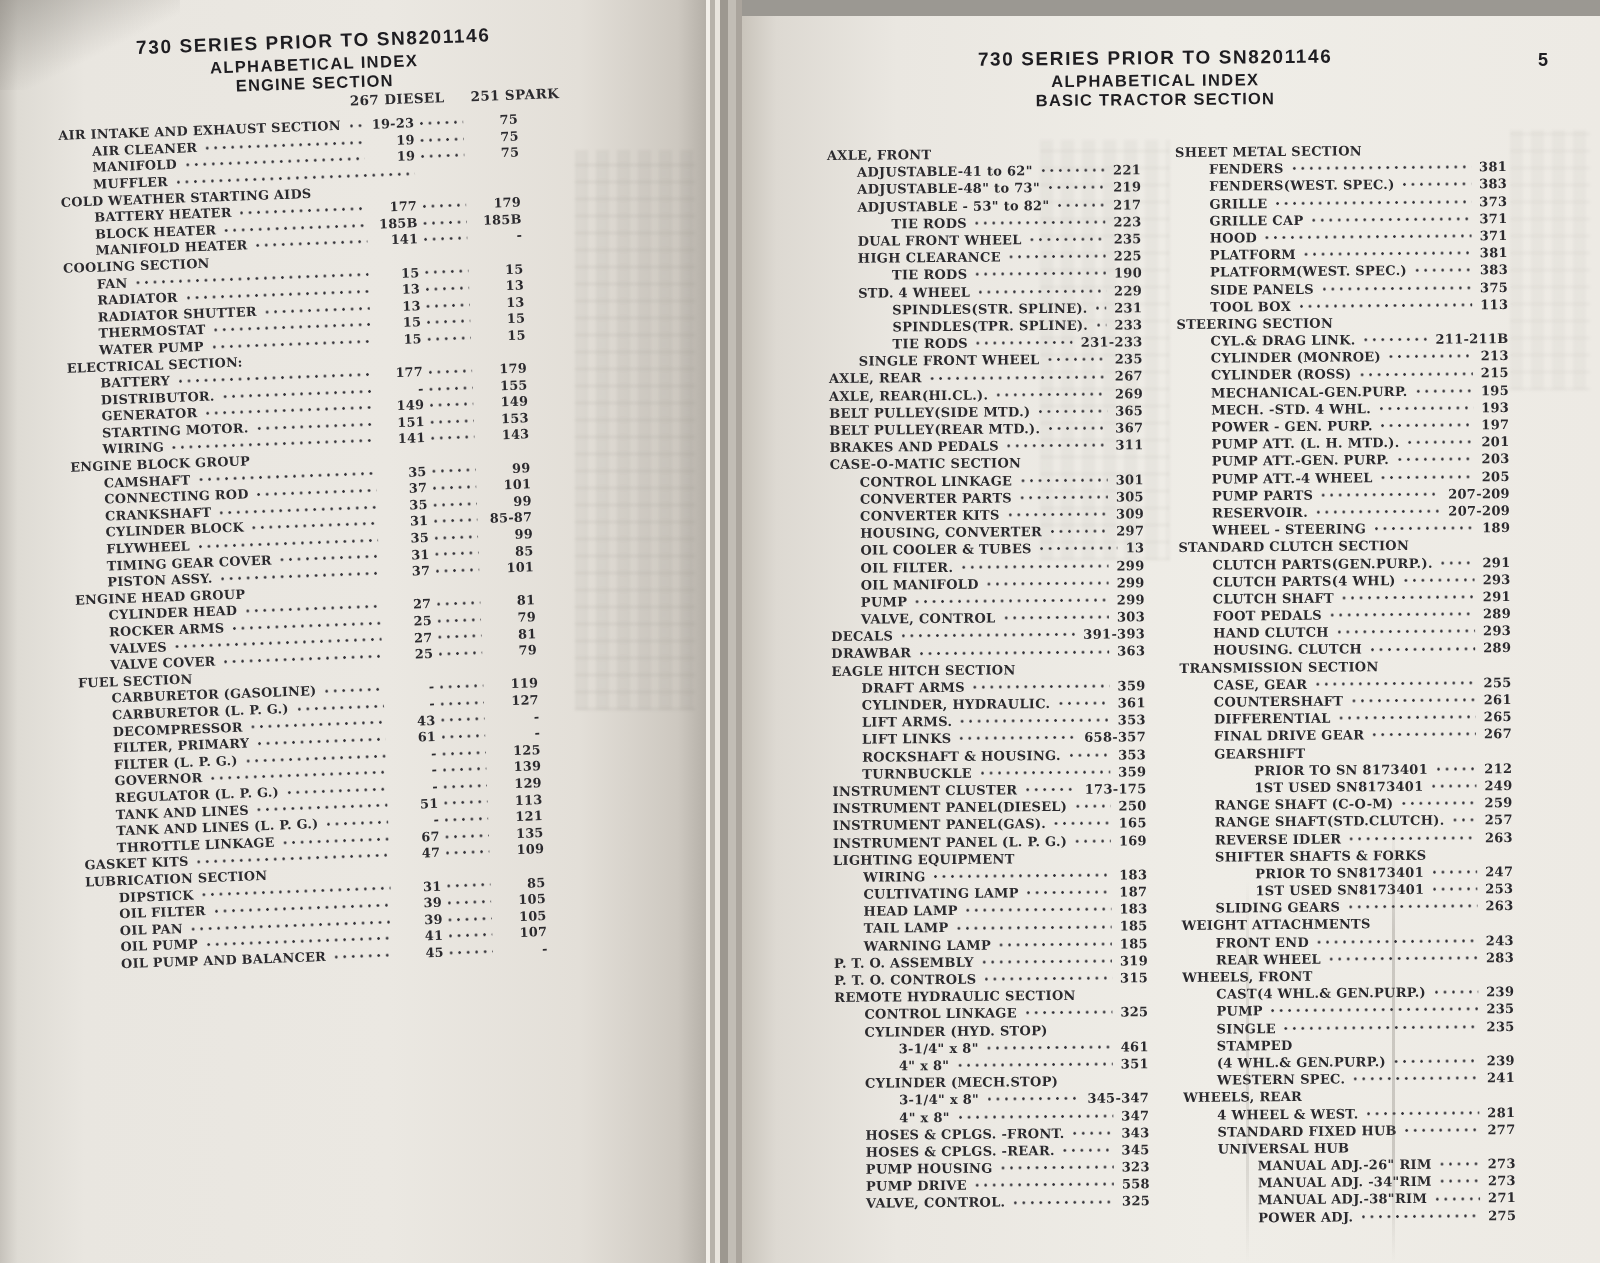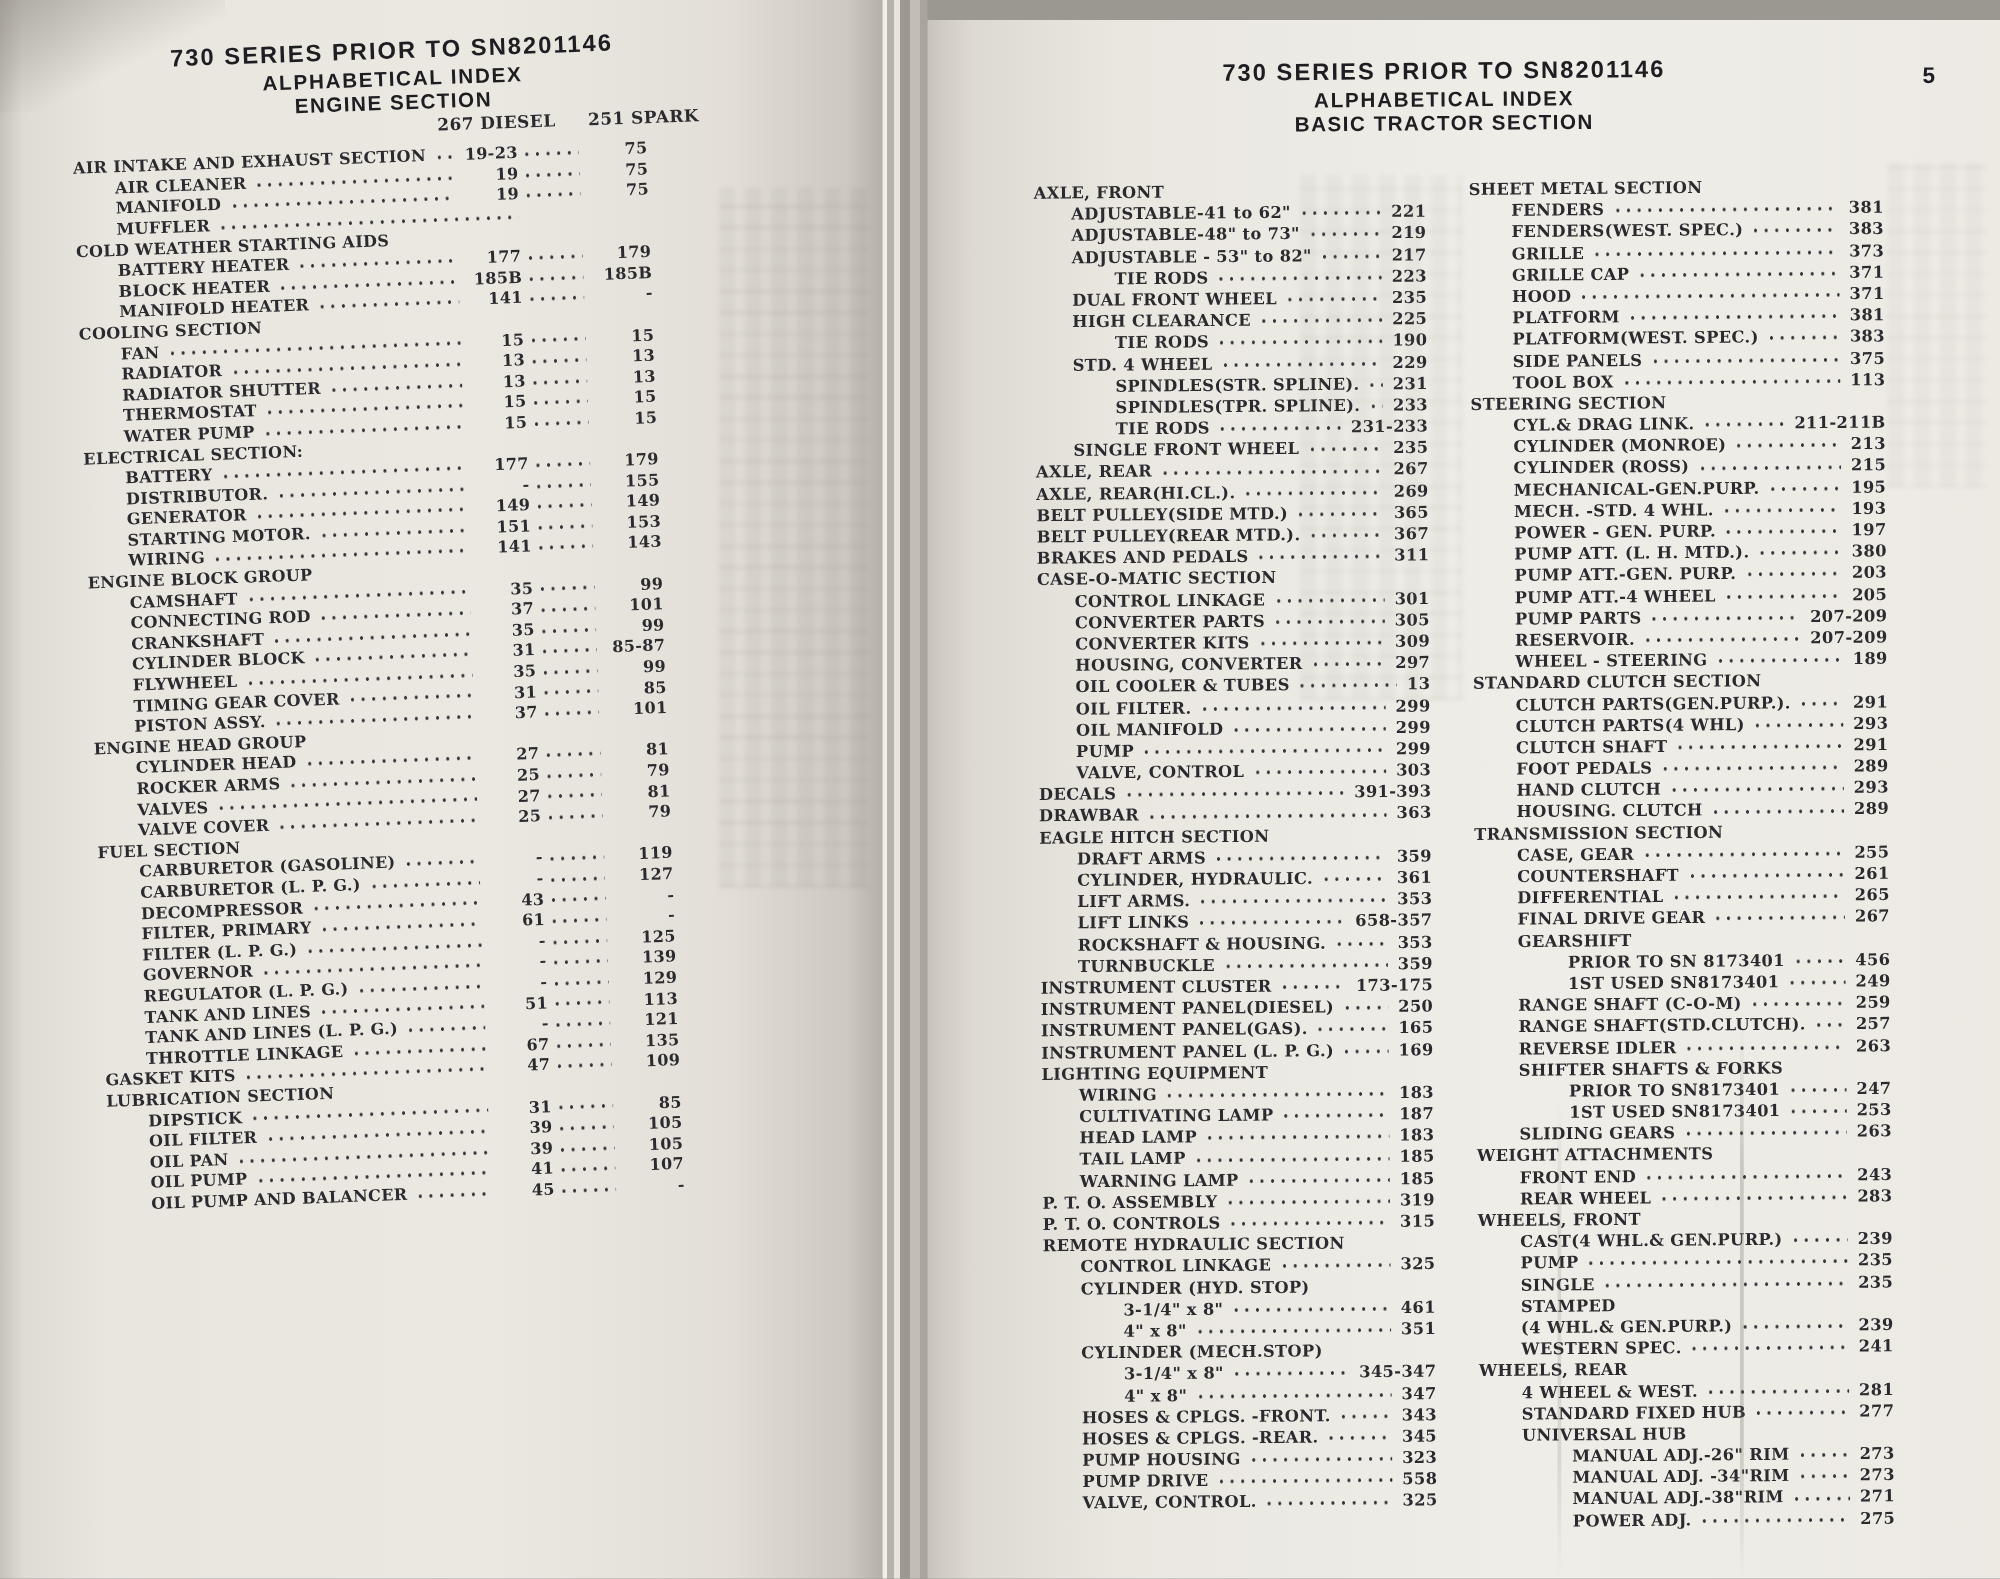--- a/index.html
+++ b/index.html
@@ -832,21 +832,21 @@
             <span class="vp">193</span>
           </div>
           <div class="row ind1">
             <span class="label">POWER - GEN. PURP.</span>
             <span class="leader"></span>
             <span class="vp">197</span>
           </div>
           <div class="row ind1">
             <span class="label">PUMP ATT. (L. H. MTD.).</span>
             <span class="leader"></span>
-            <span class="vp">380</span>
+            <span class="vp">201</span>
           </div>
           <div class="row ind1">
             <span class="label">PUMP ATT.-GEN. PURP.</span>
             <span class="leader"></span>
             <span class="vp">203</span>
           </div>
           <div class="row ind1">
             <span class="label">PUMP ATT.-4 WHEEL</span>
             <span class="leader"></span>
             <span class="vp">205</span>
@@ -921,21 +921,21 @@
             <span class="label">FINAL DRIVE GEAR</span>
             <span class="leader"></span>
             <span class="vp">267</span>
           </div>
           <div class="row ind1">
             <span class="label">GEARSHIFT</span>
           </div>
           <div class="row ind2">
             <span class="label">PRIOR TO SN 8173401</span>
             <span class="leader"></span>
-            <span class="vp">456</span>
+            <span class="vp">212</span>
           </div>
           <div class="row ind2">
             <span class="label">1ST USED SN8173401</span>
             <span class="leader"></span>
             <span class="vp">249</span>
           </div>
           <div class="row ind1">
             <span class="label">RANGE SHAFT (C-O-M)</span>
             <span class="leader"></span>
             <span class="vp">259</span>

